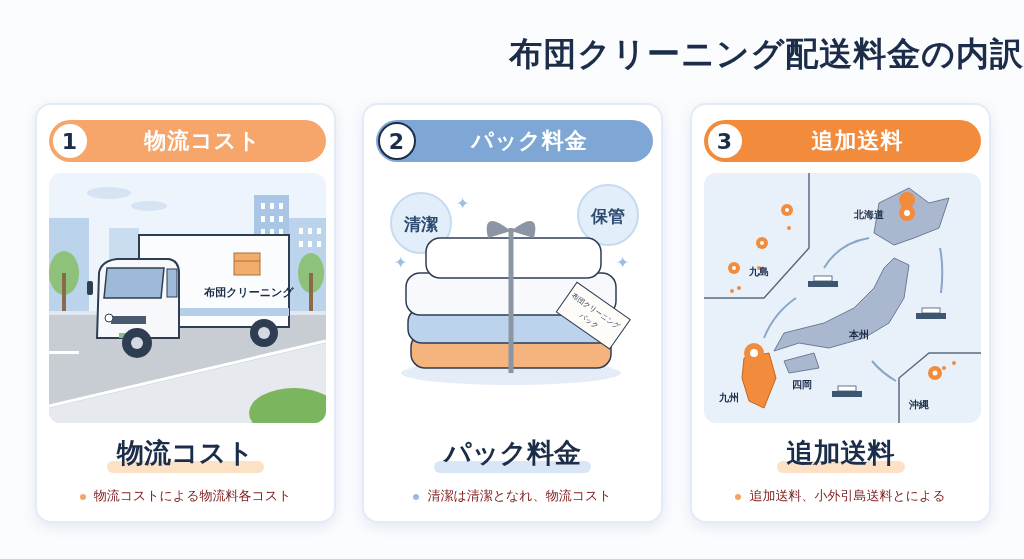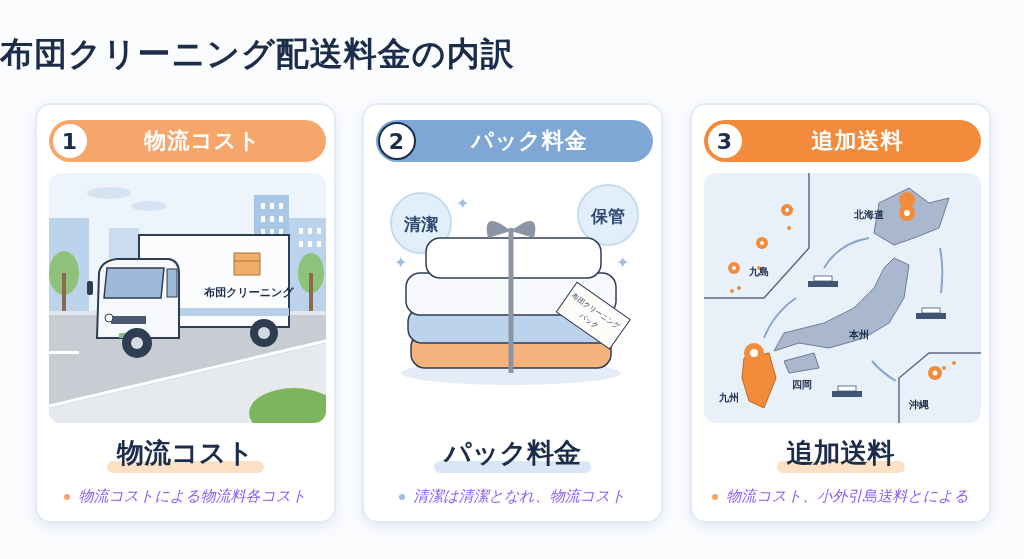--- a/index.html
+++ b/index.html
@@ -5,21 +5,21 @@
   * { box-sizing: border-box; margin: 0; padding: 0; }
   html, body { width: 1024px; height: 559px; overflow: hidden; }
   body {
     background: #fbfcfe;
     font-family: "DejaVu Sans", "Liberation Sans", sans-serif;
     color: #1d2e4a;
     position: relative;
   }
   .page-title {
     position: absolute; left: 0; top: 32px; width: 1024px;
-    text-align: left; font-size: 33px; font-weight: bold; color: #1c2d4a;
+    text-align: right; font-size: 33px; font-weight: bold; color: #1c2d4a;
     letter-spacing: 1px;
   }
   .card {
     position: absolute; top: 103px; width: 301px; height: 420px;
     background: #ffffff;
     border: 2px solid #e3ebf5;
     border-radius: 16px;
     box-shadow: 0 4px 14px rgba(150,175,210,0.25);
   }
   .card-1 { left: 35px; }
@@ -50,21 +50,21 @@
   .big-label span::after {
     content: ""; position: absolute; left: -4px; right: -4px; bottom: -2px; height: 12px;
     border-radius: 6px; z-index: -1; opacity: 0.55;
   }
   .big-label span { z-index: 1; }
   .hl-1::after { background: #f9c896; }
   .hl-2::after { background: #b9d2ee; }
   .hl-3::after { background: #f9c896; }
   .desc {
     position: absolute; left: 0; top: 382px; width: 100%;
-    text-align: center; font-size: 15px; color: #8b5cf6; font-style: italic;
+    text-align: center; font-size: 13px; color: #7f1d1d;
   }
   .bullet { display: inline-block; width: 6px; height: 6px; border-radius: 50%; margin-right: 8px; vertical-align: middle; }
   svg text { font-family: "DejaVu Sans", "Liberation Sans", sans-serif; }
 </style>
 </head>
 <body>
 
 <h1 class="page-title">布団クリーニング配送料金の内訳</h1>
 
 <div class="card card-1">
@@ -259,15 +259,15 @@
         <text x="88" y="215">四岡</text>
         <text x="15" y="228">九州</text>
         <text x="205" y="235">沖縄</text>
       </g>
     </svg>
   </div>
   <div class="big-label">
     <span class="hl-3">追加送料</span>
   </div>
   <div class="desc">
-    <span class="bullet" style="background:#f5a464;"></span><span>物流コスト、小外引島送料とによる</span>
+    <span class="bullet" style="background:#f5a464;"></span><span>追加送料、小外引島送料とによる</span>
   </div>
 </div>
 
 </body></html>

